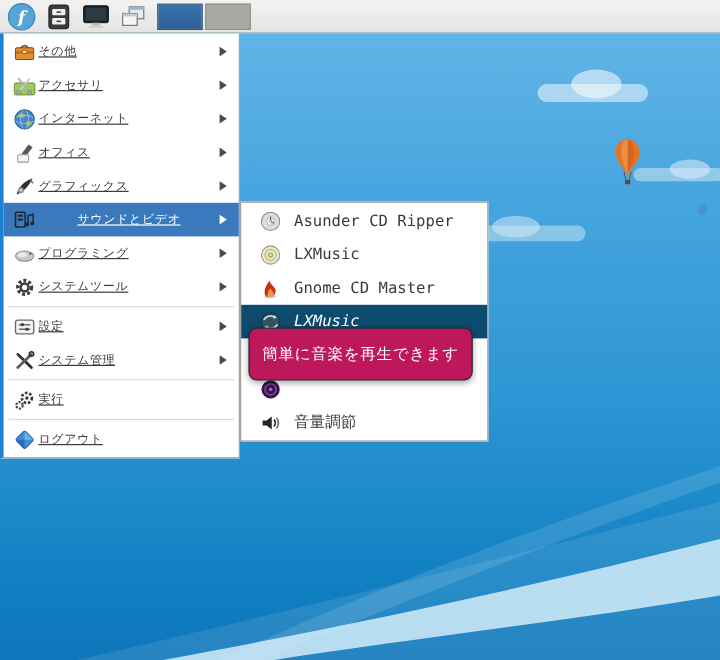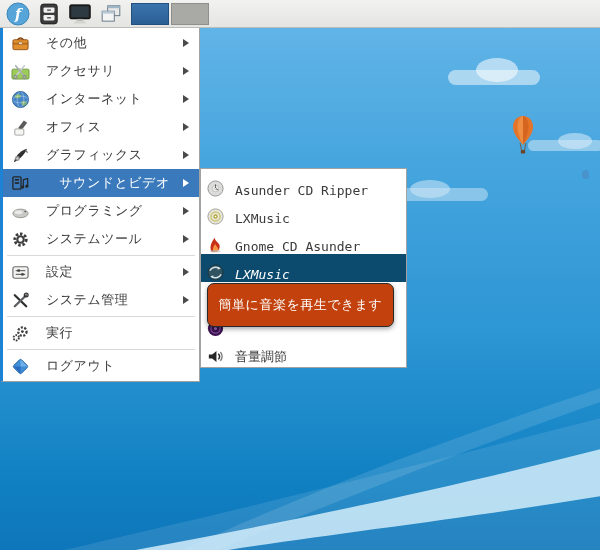--- a/index.html
+++ b/index.html
@@ -19,37 +19,37 @@
   .tb-btn{width:26px;height:26px;display:flex;align-items:center;justify-content:center;}
   .pager{display:flex;gap:2px;margin-left:2px;}
   .wspace{width:38px;height:22px;}
   .ws-active{background:linear-gradient(180deg,#3a74ac,#2b5f94);border:1px solid #24507e;box-sizing:border-box;}
   .ws-inactive{background:#a9a9a5;border:1px solid #8f8f8b;box-sizing:border-box;}
 
   
   .menu{position:absolute;left:0;top:28px;width:200px;background:#ffffff;border-right:1px solid #a2a2a0;border-bottom:1px solid #a2a2a0;border-left:3px solid #1e82d4;box-sizing:border-box;padding:1px 0;z-index:10;}
   .mi{height:28px;display:flex;align-items:center;padding:0 7px 0 7px;cursor:default;}
   .mi .ic{width:20px;height:20px;flex:0 0 20px;display:flex;align-items:center;justify-content:center;}
-  .mi .lbl{flex:1;margin-left:16px;font-size:13px;color:#3b3b3b;white-space:nowrap;letter-spacing:.5px;}
+  .mi .lbl{flex:1;margin-left:2px;font-size:10px;color:#3b3b3b;white-space:nowrap;letter-spacing:.5px;text-decoration:underline;}
   .arrow{width:0;height:0;border-left:6px solid #4a4a4a;border-top:4px solid transparent;border-bottom:4px solid transparent;margin-right:3px;}
   .mi.hl{background:#3a79bb;text-align:center;}
   .mi.hl .lbl{color:#ffffff;}
   .mi.hl .arrow{border-left-color:#ffffff;}
   .sep{height:1px;background:#d9d9d7;margin:2px 4px;}
 
   
   .submenu{position:absolute;left:200px;top:168px;width:207px;background:#ffffff;border:1px solid #a2a2a0;box-sizing:border-box;padding:1px 0;z-index:11;}
-  .si{height:28px;display:flex;align-items:flex-end;padding:0 8px 0 4px;}
+  .si{height:28px;display:flex;align-items:center;padding:0 8px 0 14px;}
   .si .ic{width:20px;height:20px;flex:0 0 20px;display:flex;align-items:center;justify-content:center;}
   .si .lbl{flex:1;margin-left:10px;font-size:13px;color:#3b3b3b;font-family:"DejaVu Sans Mono","Liberation Mono",monospace;white-space:nowrap;}
   .si.hl{background:#0c4a6e;font-style:italic;}
   .si.hl .lbl{color:#ffffff;}
 
   
-  .tooltip{position:absolute;left:207px;top:283px;width:187px;height:44px;background:#c2410c;border:1px solid #2a2a2a;border-radius:7px;box-sizing:border-box;display:flex;align-items:center;justify-content:center;z-index:20;box-shadow:0 2px 5px rgba(0,0,0,.35);}
+  .tooltip{position:absolute;left:207px;top:273px;width:187px;height:44px;background:#be185d;border:1px solid #2a2a2a;border-radius:7px;box-sizing:border-box;display:flex;align-items:center;justify-content:center;z-index:20;box-shadow:0 2px 5px rgba(0,0,0,.35);}
   .tooltip .txt{color:#ffffff;font-size:13px;letter-spacing:.5px;white-space:nowrap;}
 </style>
 </head>
 <body>
 
 <div class="screen">
 
   <div class="desktop">
     <div class="cloud" style="left:448px;top:70px;width:92px;height:15px;">
       <div class="puff" style="left:28px;top:-12px;width:42px;height:24px;"></div>
@@ -309,21 +309,21 @@
     </div>
 
     <div class="si">
       <span class="ic">
         <svg width="19" height="19" viewBox="0 0 20 20">
             <path d="M6 17.5 C3 12.5 6 7 9.2 2.8 c0 3 3.2 4.2 4.7 7.2 1.5 3 -0.5 7.5 -3.7 7.5z" fill="#c63016"></path>
             <path d="M8 17.5 c-1.6 -3 0 -6 2 -8 0 2 2.6 3 2.9 5 .3 2.2 -1.4 3 -2.4 3z" fill="#f59342"></path>
             <ellipse cx="9.8" cy="17.2" rx="5.5" ry="1.3" fill="#b8b8b4" opacity=".6"></ellipse>
           </svg>
       </span>
-      <span class="lbl">Gnome CD Asunder</span>
+      <span class="lbl">Gnome CD Master</span>
     </div>
 
     <div class="si hl">
       <span class="ic">
         <svg width="19" height="19" viewBox="0 0 20 20">
             <circle cx="10" cy="10" r="8" fill="#31535f" stroke="#16323c" stroke-width="0.9"></circle>
             <path d="M4 8 a7 7 0 0 1 9.5 -2.5" stroke="#d5e4ea" stroke-width="1.5" fill="none"></path>
             <path d="M16 12 a7 7 0 0 1 -9.5 2.5" stroke="#d5e4ea" stroke-width="1.5" fill="none"></path>
             <path d="M13 4 l2.6 1.8 -3.4 1.2z" fill="#d5e4ea"></path>
             <path d="M7 16 l-2.6 -1.8 3.4 -1.2z" fill="#d5e4ea"></path>

